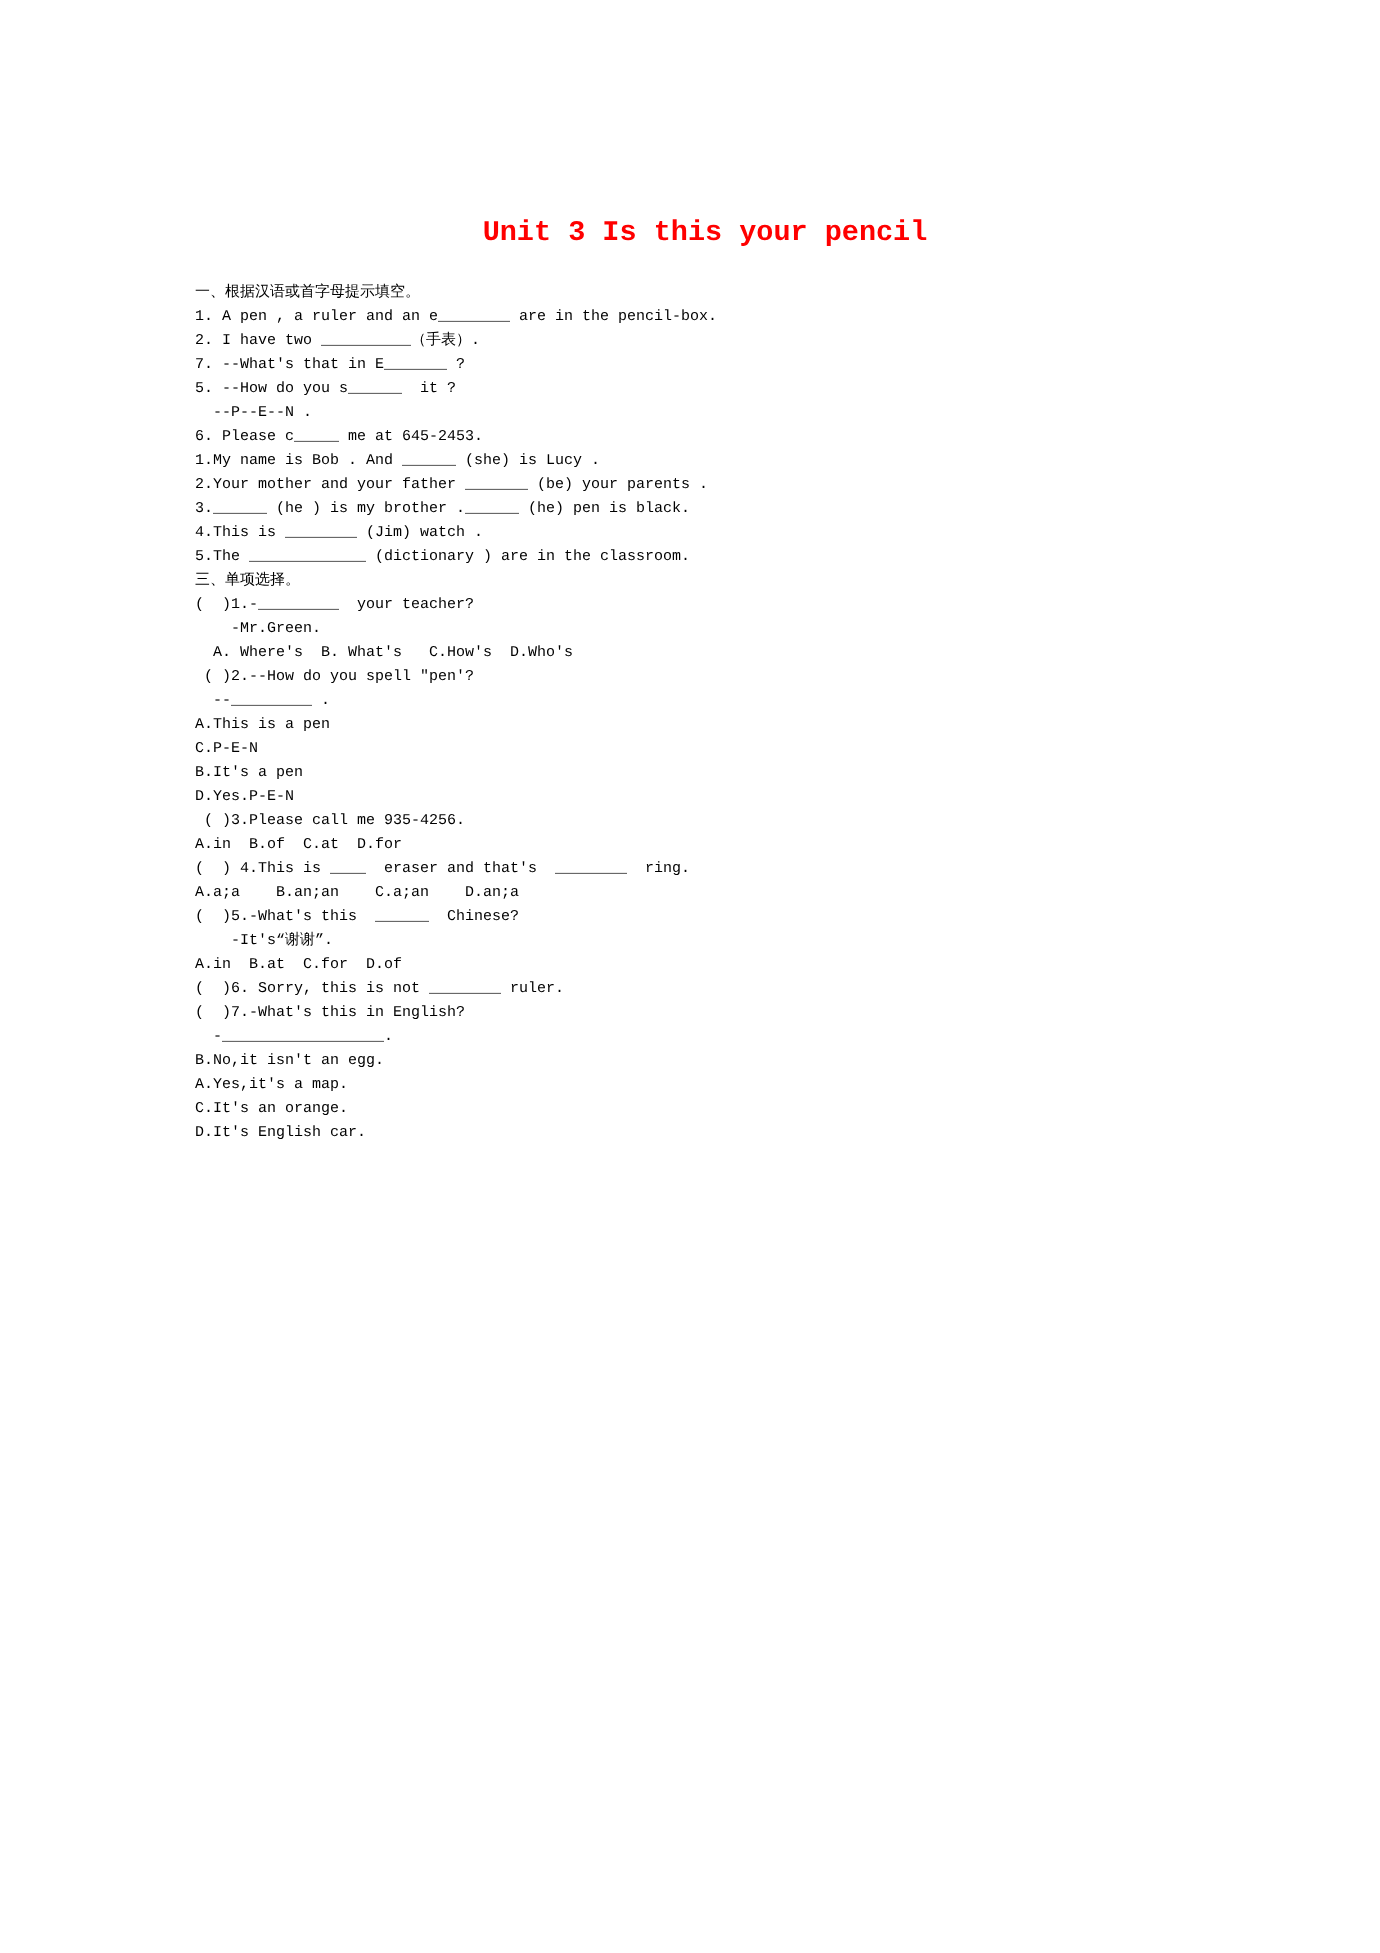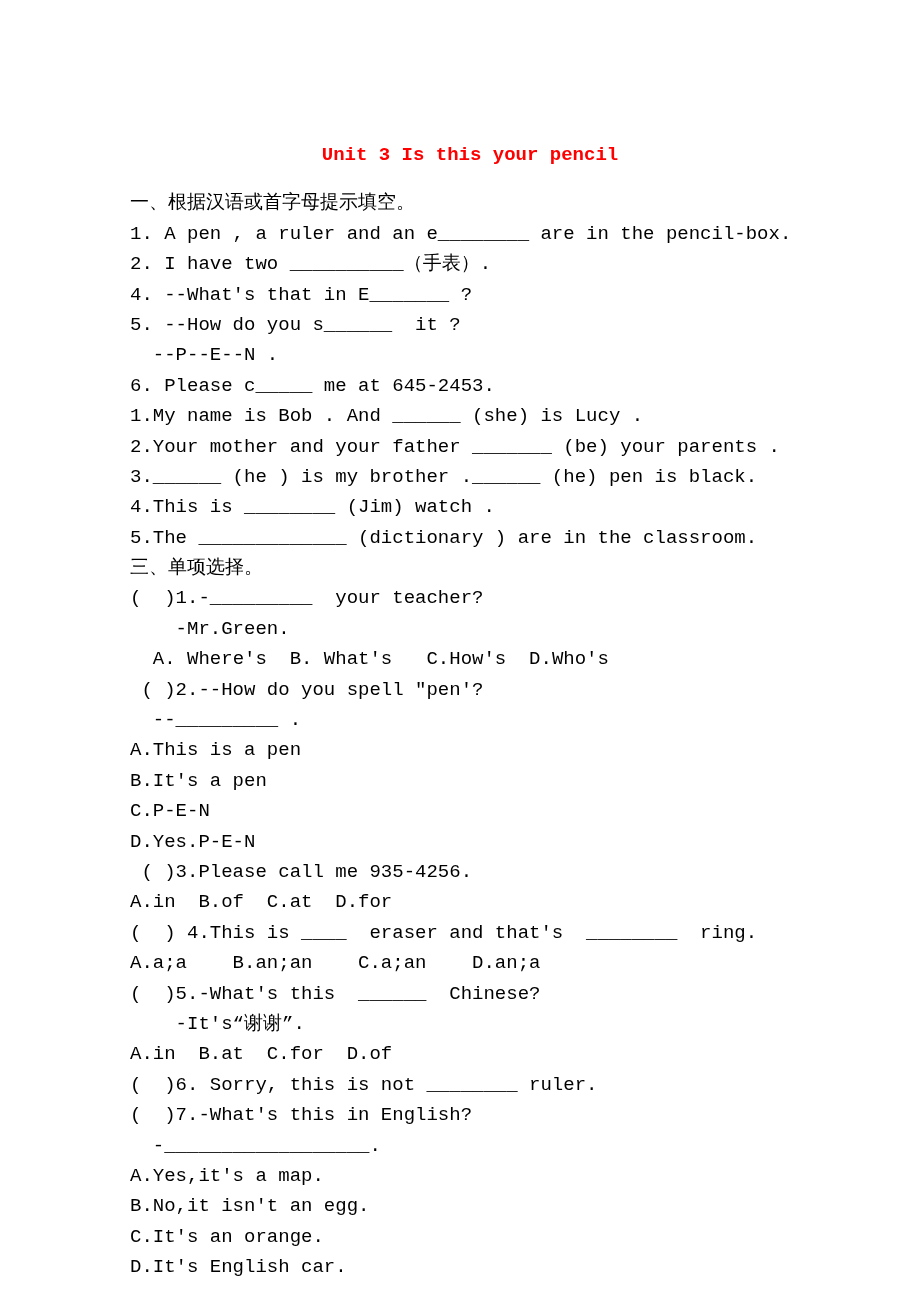--- a/index.html
+++ b/index.html
@@ -23,59 +23,59 @@
     font-size: 19px;
     font-weight: bold;
     margin-bottom: 18px;
     font-family: "Courier New", "SimSun", monospace;
   }
   .line {
     white-space: pre-wrap;
     font-family: "Courier New", "SimSun", "宋体", monospace;
   }
   .lines {
-    font-size: 19px;
+    font-size: 10px;
   }
 </style>
 </head>
 <body>
 
 <div class="page">
   <div class="title">Unit 3 Is this your pencil</div>
   <div class="lines" id="lines-container">
       <div class="line">一、根据汉语或首字母提示填空。</div>
       <div class="line">1. A pen , a ruler and an e________ are in the pencil-box.</div>
       <div class="line">2. I have two __________（手表）.</div>
-      <div class="line">4. --What's that in E_______ ?</div>
+      <div class="line">7. --What's that in E_______ ?</div>
       <div class="line">5. --How do you s______  it ?</div>
       <div class="line">  --P--E--N .</div>
       <div class="line">6. Please c_____ me at 645-2453.</div>
       <div class="line">1.My name is Bob . And ______ (she) is Lucy .</div>
       <div class="line">2.Your mother and your father _______ (be) your parents .</div>
       <div class="line">3.______ (he ) is my brother .______ (he) pen is black.</div>
       <div class="line">4.This is ________ (Jim) watch .</div>
       <div class="line">5.The _____________ (dictionary ) are in the classroom.</div>
       <div class="line">三、单项选择。</div>
       <div class="line">(  )1.-_________  your teacher?</div>
       <div class="line">    -Mr.Green.</div>
       <div class="line">  A. Where's  B. What's   C.How's  D.Who's</div>
       <div class="line"> ( )2.--How do you spell "pen'?</div>
       <div class="line">  --_________ .</div>
       <div class="line">A.This is a pen</div>
+      <div class="line">C.P-E-N</div>
       <div class="line">B.It's a pen</div>
-      <div class="line">C.P-E-N</div>
       <div class="line">D.Yes.P-E-N</div>
       <div class="line"> ( )3.Please call me 935-4256.</div>
       <div class="line">A.in  B.of  C.at  D.for</div>
       <div class="line">(  ) 4.This is ____  eraser and that's  ________  ring.</div>
       <div class="line">A.a;a    B.an;an    C.a;an    D.an;a</div>
       <div class="line">(  )5.-What's this  ______  Chinese?</div>
       <div class="line">    -It's“谢谢”.</div>
       <div class="line">A.in  B.at  C.for  D.of</div>
       <div class="line">(  )6. Sorry, this is not ________ ruler.</div>
       <div class="line">(  )7.-What's this in English?</div>
       <div class="line">  -__________________.</div>
+      <div class="line">B.No,it isn't an egg.</div>
       <div class="line">A.Yes,it's a map.</div>
-      <div class="line">B.No,it isn't an egg.</div>
       <div class="line">C.It's an orange.</div>
       <div class="line">D.It's English car.</div>
     </div>
 </div>
 
 </body></html>

